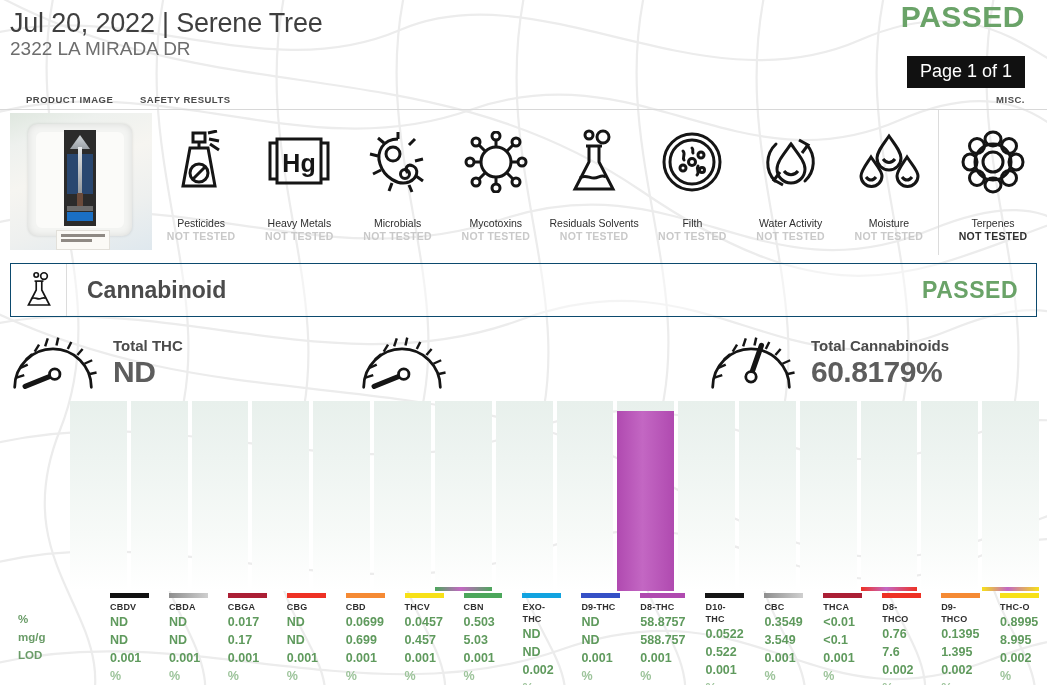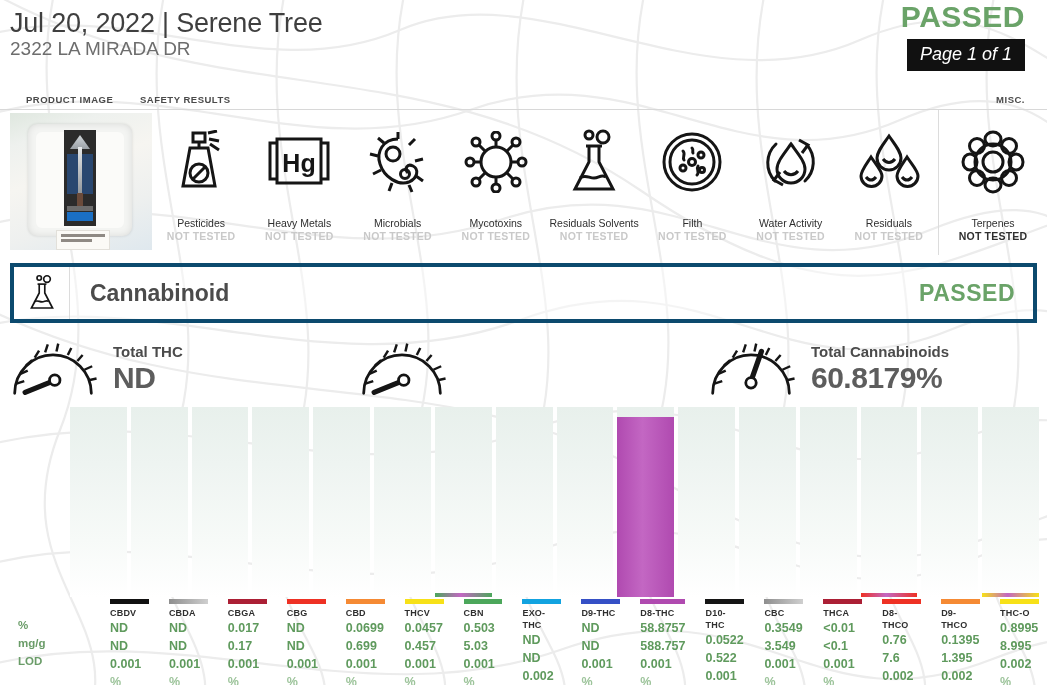--- a/index.html
+++ b/index.html
@@ -15,21 +15,21 @@
     pointer-events:none;z-index:0;opacity:1;
   }
   #page{position:relative;z-index:1;width:1047px;height:605px;}
 
   
   .header{position:relative;height:93px;padding:6px 10px 0 10px;box-sizing:border-box;}
   .lab-title{font-size:27px;font-weight:400;color:#3f3f3f;letter-spacing:-0.2px;line-height:34px;}
   .lab-addr{font-size:19px;color:#6d6d6d;line-height:17px;}
   .hdr-right{position:absolute;right:22px;top:0;text-align:right;}
   .passed-big{font-size:30px;font-weight:bold;color:#6aa368;letter-spacing:0.5px;line-height:34px;}
-  .page-badge{display:inline-block;background:#111;color:#fff;font-size:18px;padding:5px 13px 6px 13px;margin-top:5px;font-style:italic;}
+  .page-badge{display:inline-block;background:#111;color:#fff;font-size:18px;padding:5px 13px 6px 13px;margin-top:22px;}
   .clip-top{position:absolute;right:47px;top:-12px;font-size:13px;color:#6aa368;font-weight:bold;}
 
   
   .seclabels{position:relative;height:16px;border-bottom:1px solid #d8d8d8;}
   .seclabels span{position:absolute;font-size:9.5px;font-weight:bold;color:#4a4a4a;letter-spacing:0.5px;top:1px;}
   .sl-product{left:26px;}
   .sl-safety{left:140px;}
   .sl-misc{right:22px;}
 
   
@@ -55,21 +55,21 @@
   .safety{flex:1;display:flex;align-items:flex-start;padding-top:5px;}
   .misc{width:108px;flex:none;display:flex;align-items:flex-start;padding-top:5px;border-left:1px solid #dcdcdc;justify-content:center;}
   .sitem{flex:1;text-align:center;padding-top:6px;}
   .misc .sitem{flex:none;width:108px;}
   .sicon{height:82px;display:flex;align-items:center;justify-content:center;}
   .sname{font-size:10.5px;color:#2f2f2f;line-height:13px;margin-top:14px;}
   .sstat{font-size:10.5px;color:#c9c9c9;font-weight:bold;letter-spacing:0.2px;line-height:13px;}
   .misc .sstat{color:#2f2f2f;}
 
   
-  .canna{margin:8px 10px 0 10px;height:52px;border:4px solid #0c4a6e;display:flex;align-items:center;background:rgba(255,255,255,.45);}
+  .canna{margin:8px 10px 0 10px;height:52px;border:1px solid #0c4a6e;display:flex;align-items:center;background:rgba(255,255,255,.45);}
   .canna-ico{width:55px;height:52px;border-right:1px solid #dcdcdc;display:flex;align-items:center;justify-content:center;flex:none;}
   .canna-title{font-size:23px;font-weight:bold;color:#4b4b4b;margin-left:20px;flex:1;}
   .canna-pass{font-size:23px;font-weight:bold;color:#6aa368;margin-right:18px;letter-spacing:0.5px;}
 
   
   .summary{display:flex;margin:14px 0 0 0;height:62px;align-items:center;}
   .sumcell{display:flex;align-items:center;flex:1;}
   .gauge{width:105px;flex:none;display:flex;align-items:center;justify-content:center;}
   .sumtxt{padding-left:8px;}
   .sumlab{font-size:15px;font-weight:bold;color:#4b4b4b;line-height:19px;}
@@ -268,21 +268,21 @@
         <div class="sicon">
           <svg width="66" height="62" viewBox="0 0 66 62" fill="none" stroke="#151515" stroke-width="3">
             <path d="M33 5 C26 15 21 21 21 27 a12 12 0 0 0 24 0 C45 21 40 15 33 5 z"></path>
             <path d="M27 28 c3.5 4.5 8.5 4.5 12 0"></path>
             <path d="M15 26 C9 35 5 40 5 45 a10.5 10.5 0 0 0 21 0 C26 40 21 35 15 26 z"></path>
             <path d="M10 46 c3 4 7 4 10 0"></path>
             <path d="M51 26 C45 35 41 40 41 45 a10.5 10.5 0 0 0 21 0 C62 40 57 35 51 26 z"></path>
             <path d="M46 46 c3 4 7 4 10 0"></path>
           </svg>
         </div>
-        <div class="sname">Residuals</div>
+        <div class="sname">Moisture</div>
         <div class="sstat">NOT TESTED</div>
       </div>
 
     </div>
 
     <div class="misc">
       <div class="sitem">
         <div class="sicon">
           <svg width="64" height="64" viewBox="0 0 64 64" fill="none" stroke="#151515" stroke-width="3">
             <g>

